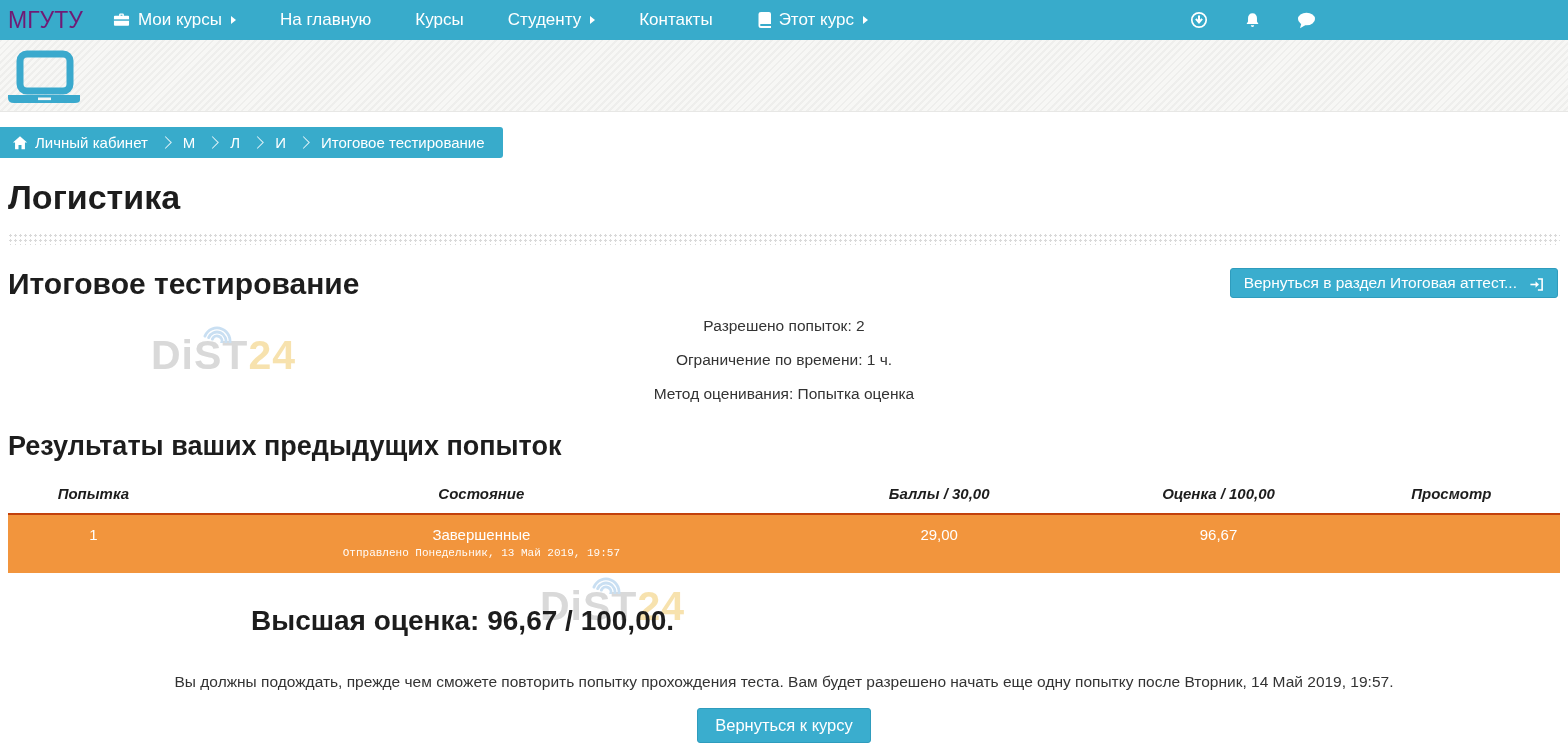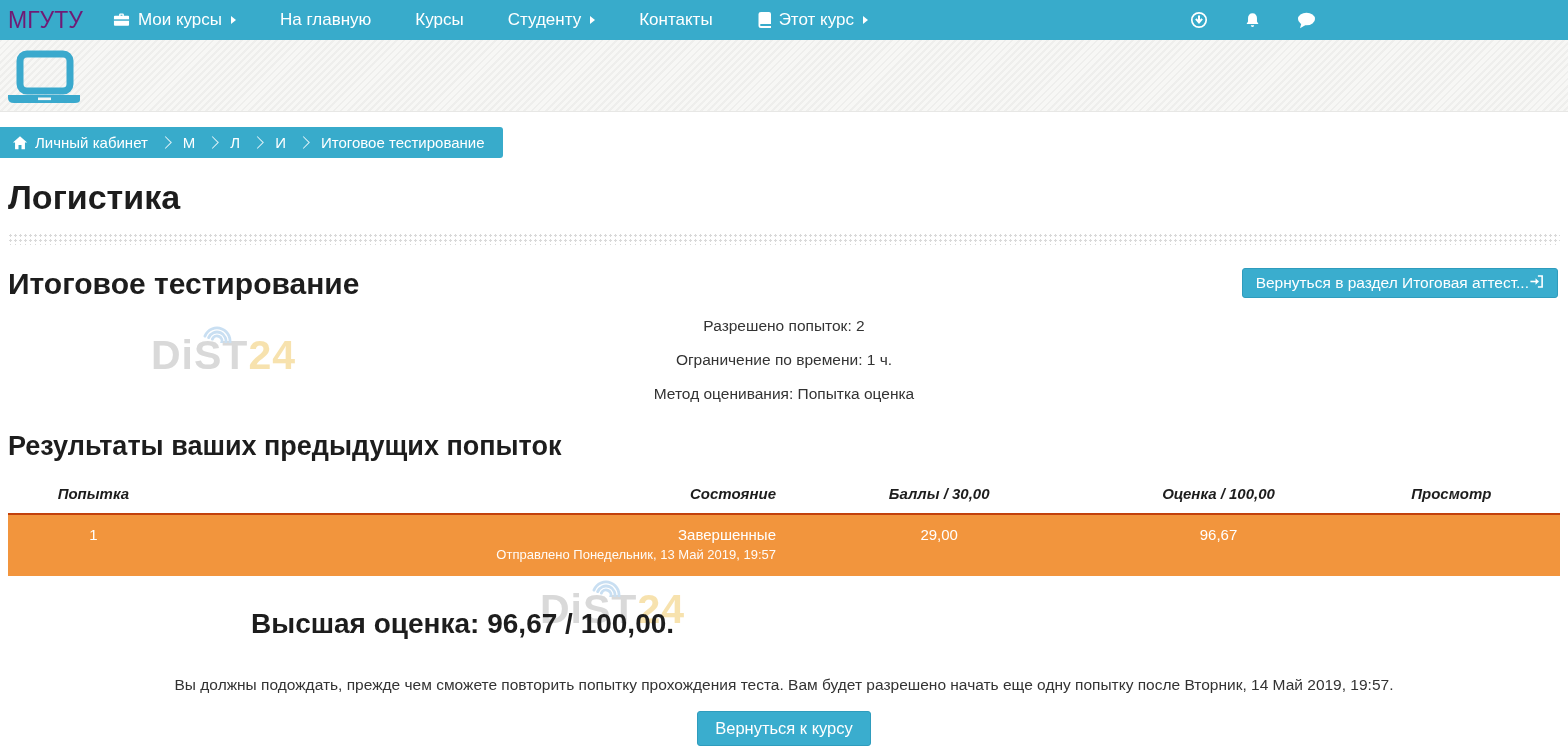--- a/index.html
+++ b/index.html
@@ -59,21 +59,21 @@
     height:13px;
     background-image:radial-gradient(#d9d9d9 1px, transparent 1.2px);
     background-size:5px 5px; background-position:0 1px;
   }
 
   .quiz-header { position:relative; margin-top:22px; }
   .quiz-title { font-size:30px; font-weight:bold; color:#1d1d1d; margin:0; display:inline-block; }
   .back-section-btn {
     position:absolute; right:2px; top:1px;
     background:#3aadce; color:#fff; border:1px solid #2f9cbd; border-radius:3px;
-    font-size:15.5px; padding:5px 13px; display:flex; align-items:flex-start; gap:0;
+    font-size:15.5px; padding:5px 13px; display:flex; align-items:flex-end; gap:12px;
     cursor:pointer; font-family:inherit;
   }
 
   .quiz-info { position:relative; margin-top:8px; }
   .info-line { position:relative; z-index:1; text-align:center; font-size:15.5px; margin:16px 0; }
 
   
   .watermark { position:absolute; z-index:0; white-space:nowrap; pointer-events:none; }
   .wm-main  { font-size:41px; font-weight:bold; color:#d9d9d9; letter-spacing:1px; }
   .wm-accent{ font-size:41px; font-weight:bold; color:#f7e2ae; letter-spacing:1px; }
@@ -84,25 +84,25 @@
   .results-heading { font-size:27px; font-weight:bold; color:#1d1d1d; margin:28px 0 12px; }
 
   table.attempts { width:100%; border-collapse:collapse; }
   .attempts thead th {
     font-size:15px; color:#1d1d1d; padding:11px 8px;
     border-bottom:2px solid #c2410c; font-weight:bold;font-style:italic;
   }
   .attempts tbody tr { background:#f2953d; color:#fff; }
   .attempts tbody td { padding:11px 8px 14px; font-size:15px; vertical-align:top; }
   .col-attempt { width:11%; text-align:center; }
-  .col-state   { width:39%; text-align:right; }
+  .col-state   { width:39%; text-align:center; }
   .col-points  { width:20%; text-align:center; }
   .col-grade   { width:16%; text-align:center; }
   .col-review  { width:14%; text-align:center; }
-  .submitted-line { font-size:13px; margin-top:4px; color:rgba(255,255,255,0.97); }
+  .submitted-line { font-size:11px; margin-top:4px; color:rgba(255,255,255,0.97);font-family:Liberation Mono, monospace; }
 
   .grade-line { position:relative; margin-top:32px; padding-left:243px; }
   .grade-text { position:relative; z-index:1; font-size:28px; font-weight:bold; color:#1d1d1d; }
 
   .retry-notice { text-align:center; font-size:15.5px; margin-top:36px; }
 
   .return-wrap { text-align:center; margin-top:17px; }
   .return-btn {
     background:#3aadce; color:#fff; border:1px solid #2f9cbd; border-radius:3px;
     font-size:16.5px; padding:7px 17px; cursor:pointer; font-family:inherit;

